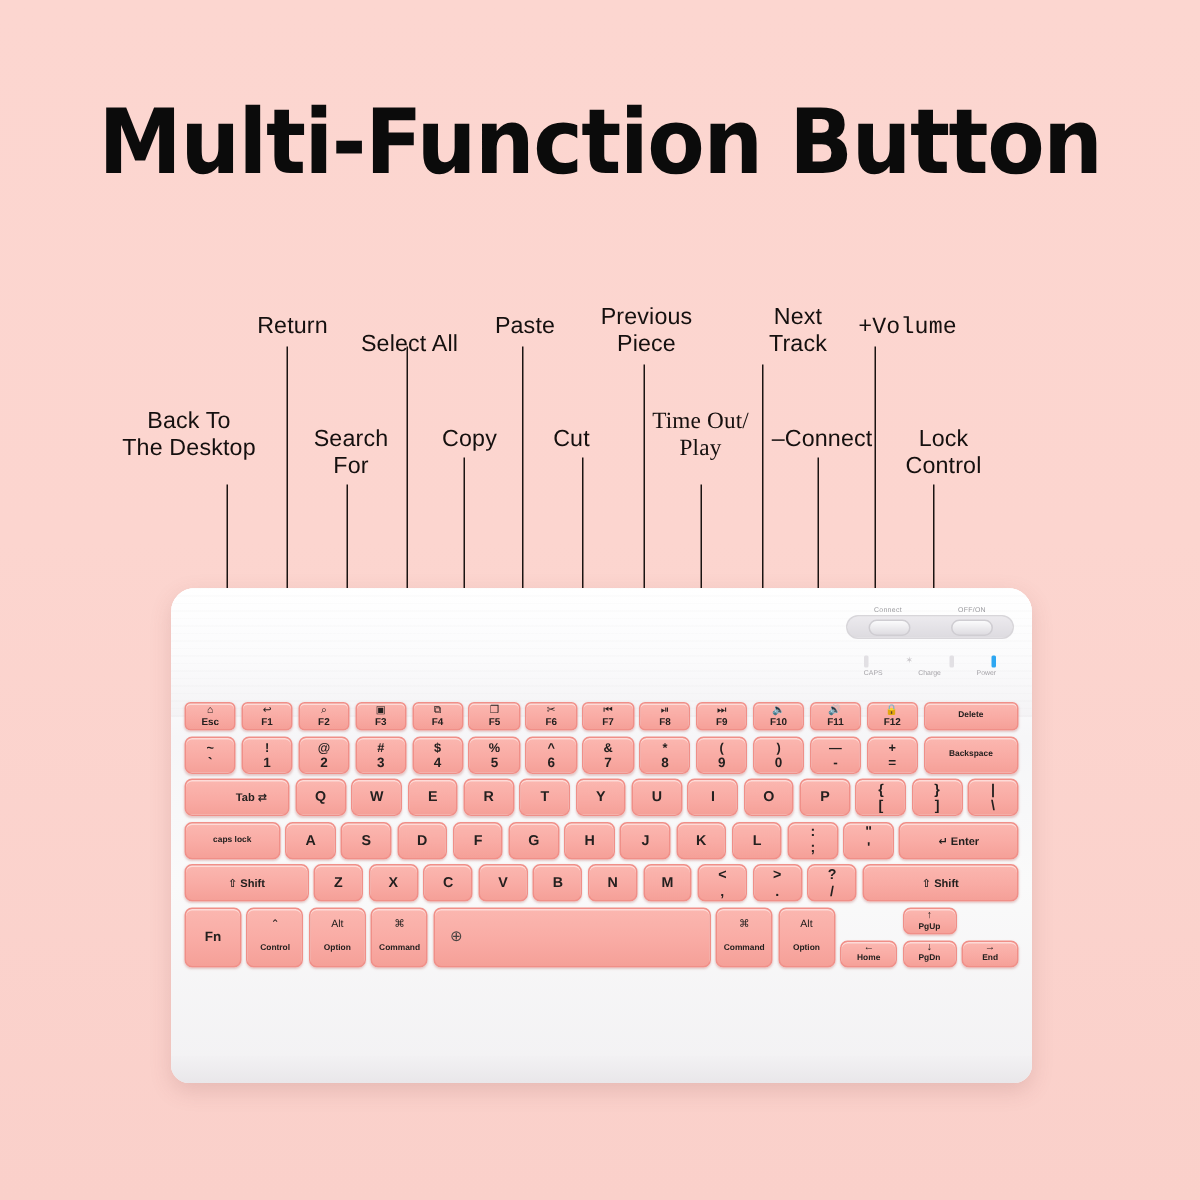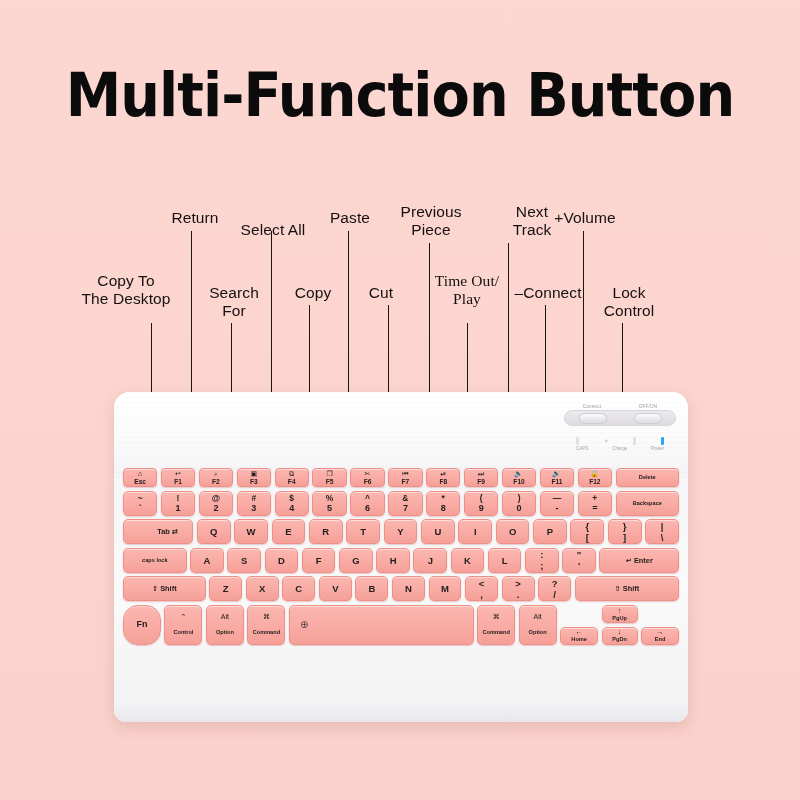--- a/index.html
+++ b/index.html
@@ -125,23 +125,23 @@
 
   <div class="title">Multi-Function Button</div>
 
   <div class="label" style="left:160px;top:209px;width:70px;">Return</div>
   <div class="label" style="left:231px;top:221px;width:84px;">Select All</div>
   <div class="label" style="left:319px;top:209px;width:62px;">Paste</div>
   <div class="label" style="left:392px;top:203px;width:78px;">Previous
 Piece</div>
   <div class="label" style="left:502px;top:203px;width:60px;">Next
 Track</div>
-  <div class="label" style="left:544px;top:209px;width:82px;">+Volume</div>
-
-  <div class="label" style="left:66px;top:272px;width:120px;">Copy To
+  <div class="label" style="left:564px;top:209px;width:82px;font-family:Liberation Mono, monospace;">+Volume</div>
+
+  <div class="label" style="left:66px;top:272px;width:120px;">Back To
 The Desktop</div>
   <div class="label" style="left:201px;top:284px;width:66px;">Search
 For</div>
   <div class="label" style="left:283px;top:284px;width:60px;">Copy</div>
   <div class="label" style="left:355px;top:284px;width:52px;">Cut</div>
   <div class="label" style="left:424px;top:272px;width:86px;font-family:Liberation Serif, serif;">Time Out/
 Play</div>
   <div class="label" style="left:508px;top:284px;width:80px;">–Connect</div>
   <div class="label" style="left:596px;top:284px;width:66px;">Lock
 Control</div>
@@ -434,21 +434,21 @@
         <div class="key dual">
             <span class="up">?</span>
             <span class="lo">/</span>
           </div>
         <div class="key" style="flex:3.3 1 0;">
             <span class="wide">⇧ Shift</span>
           </div>
       </div>
 
       <div class="row sp">
-        <div class="key" style="flex:1.3 1 0;border-radius:15px;">
+        <div class="key" style="flex:1.3 1 0;">
             <span class="mini" style="font-size:9px;">Fn</span>
           </div>
         <div class="key" style="flex:1.3 1 0;">
             <span class="mini-ico">⌃</span>
             <span class="mini" style="margin-top:8px;">Control</span>
           </div>
         <div class="key" style="flex:1.3 1 0;">
             <span class="mini-ico">Alt</span>
             <span class="mini" style="margin-top:8px;">Option</span>
           </div>

